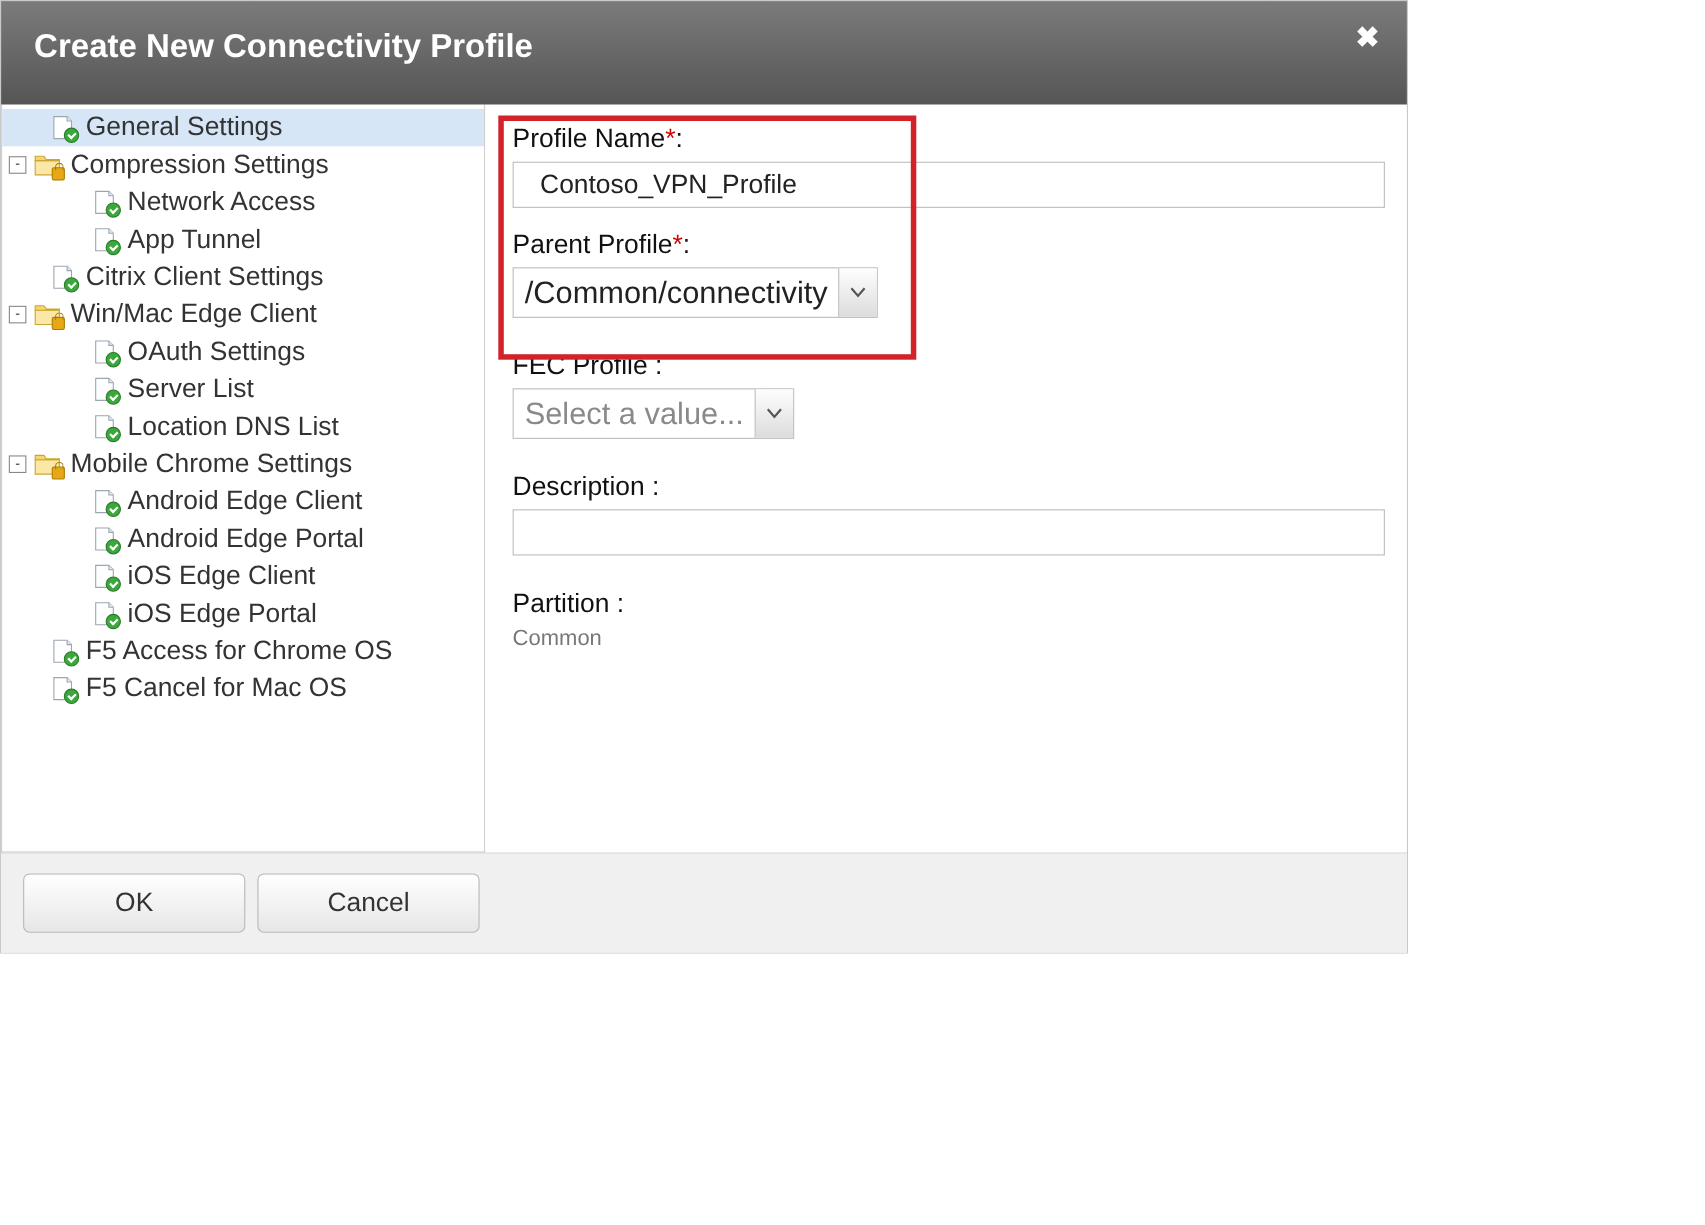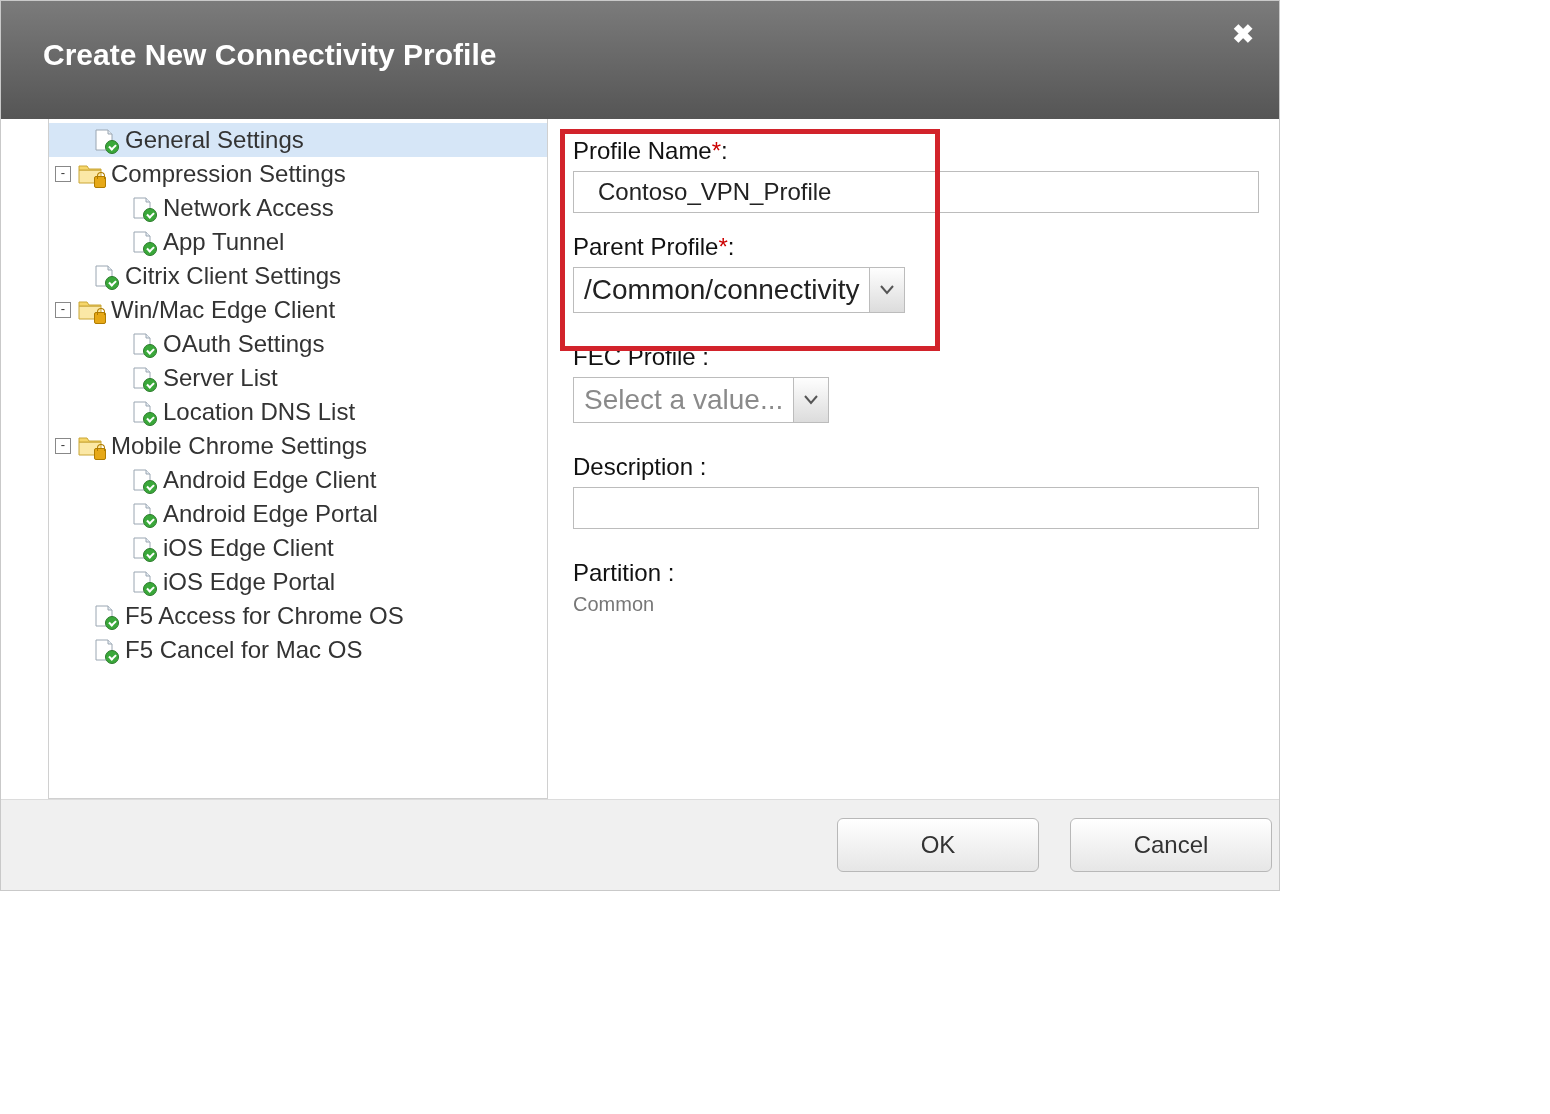--- a/index.html
+++ b/index.html
@@ -17,48 +17,47 @@
     position: relative;
     background: #fff;
   }
   .dialog-header {
     background: linear-gradient(to bottom, #7b7b7b 0%, #555555 100%);
     color: #fff;
     padding: 25px 30px 35px 30px;
     position: relative;
   }
   .dialog-header h1 {
-    margin: 12px;
+    margin: 0;
     font-size: 30px;
     font-weight: bold;
   }
   .close-x {
     position: absolute;
     top: 18px;
     right: 25px;
     font-size: 26px;
     color: #fff;
     cursor: pointer;
     font-weight: bold;
   }
   .dialog-body {
     display: flex;
     min-height: 680px;
     box-sizing: border-box;
   }
   
   .sidebar {
-    width: 500px;
+    width: 440px;
     border: 1px solid #d0d0d0;
     border-top: none;
     box-sizing: border-box;
     padding: 4px 0 20px 0;
     font-size: 24px;
     color: #333;
-    margin-left: 47px;
   }
   .tree-row {
     display: flex;
     align-items: center;
     padding: 3px 6px 3px 6px;
     white-space: nowrap;
     cursor: pointer;
   }
   .tree-row.selected {
     background: #d6e6f7;
@@ -164,24 +163,23 @@
     border-left: 1px solid #bcbcbc;
     display:flex; align-items:center; justify-content:center;
   }
   .select-ctrl .sel-btn svg { width:14px; height:10px; }
   .static-value { font-size:20px; color:#777; margin-top:4px; }
 
   
   .dialog-footer {
     border-top: 1px solid #dcdcdc;
     background: #f0f0f0;
-    padding: 18px 7px;
+    padding: 18px 20px;
     display:flex;
-    justify-content:flex-end;
-    gap: 31px;
+    gap: 11px;
   }
   .btn {
     min-width: 180px;
     padding: 12px 10px;
     font-size: 24px;
     color: #333;
     background: linear-gradient(to bottom,#ffffff,#e6e6e6);
     border: 1px solid #b8b8b8;
     border-radius: 6px;
     cursor: pointer;

